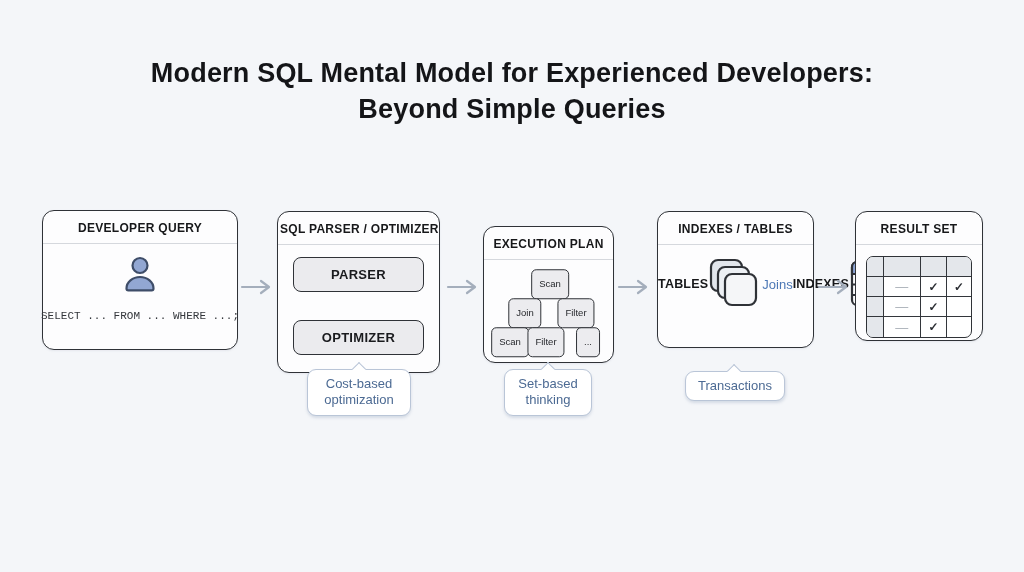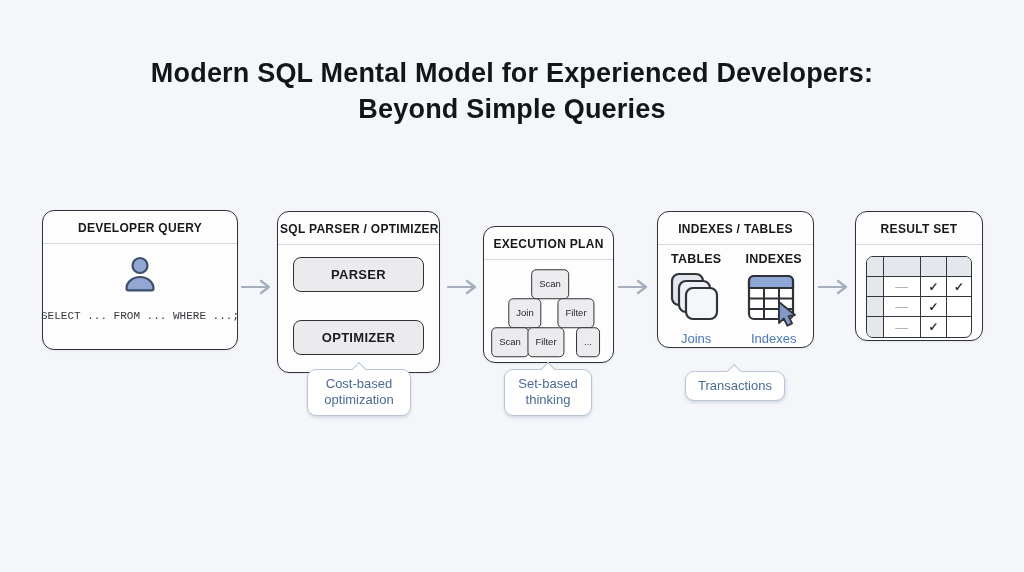--- a/index.html
+++ b/index.html
@@ -54,21 +54,21 @@
     position:absolute;transform:translate(-50%,-50%);
     background:#ececef;border:1.3px solid #2f3237;border-radius:5px;
     font-size:9.5px;color:#26282c;padding:9px 7px;line-height:1;
     white-space:nowrap;
   }
   .n1{left:66px;top:22px;}  .n2{left:41px;top:51px;}
   .n3{left:92px;top:51px;}  .n4{left:26px;top:80px;}
   .n5{left:62px;top:80px;}  .n6{left:104px;top:80px;}
   
   .idx-body{display:flex;justify-content:space-around;padding-top:7px;}
-  .idx-col{display:flex;flex-direction:column;align-items:center;}
+  .idx-col{display:flex;align-items:center;}
   .idx-label{font-weight:700;font-size:12.5px;color:#17181a;letter-spacing:.2px;}
   .idx-caption{font-size:13px;color:#4b77b5;margin-top:2px;}
   .idx-icon{height:60px;display:flex;align-items:center;margin-top:3px;}
   
   .rs-table{
     width:104px;height:80px;margin:11px auto 0;
     border:1.6px solid #2f3237;border-radius:7px;overflow:hidden;
     display:grid;grid-template-columns:16% 36% 25% 23%;
     grid-auto-rows:1fr;background:#fff;
   }

